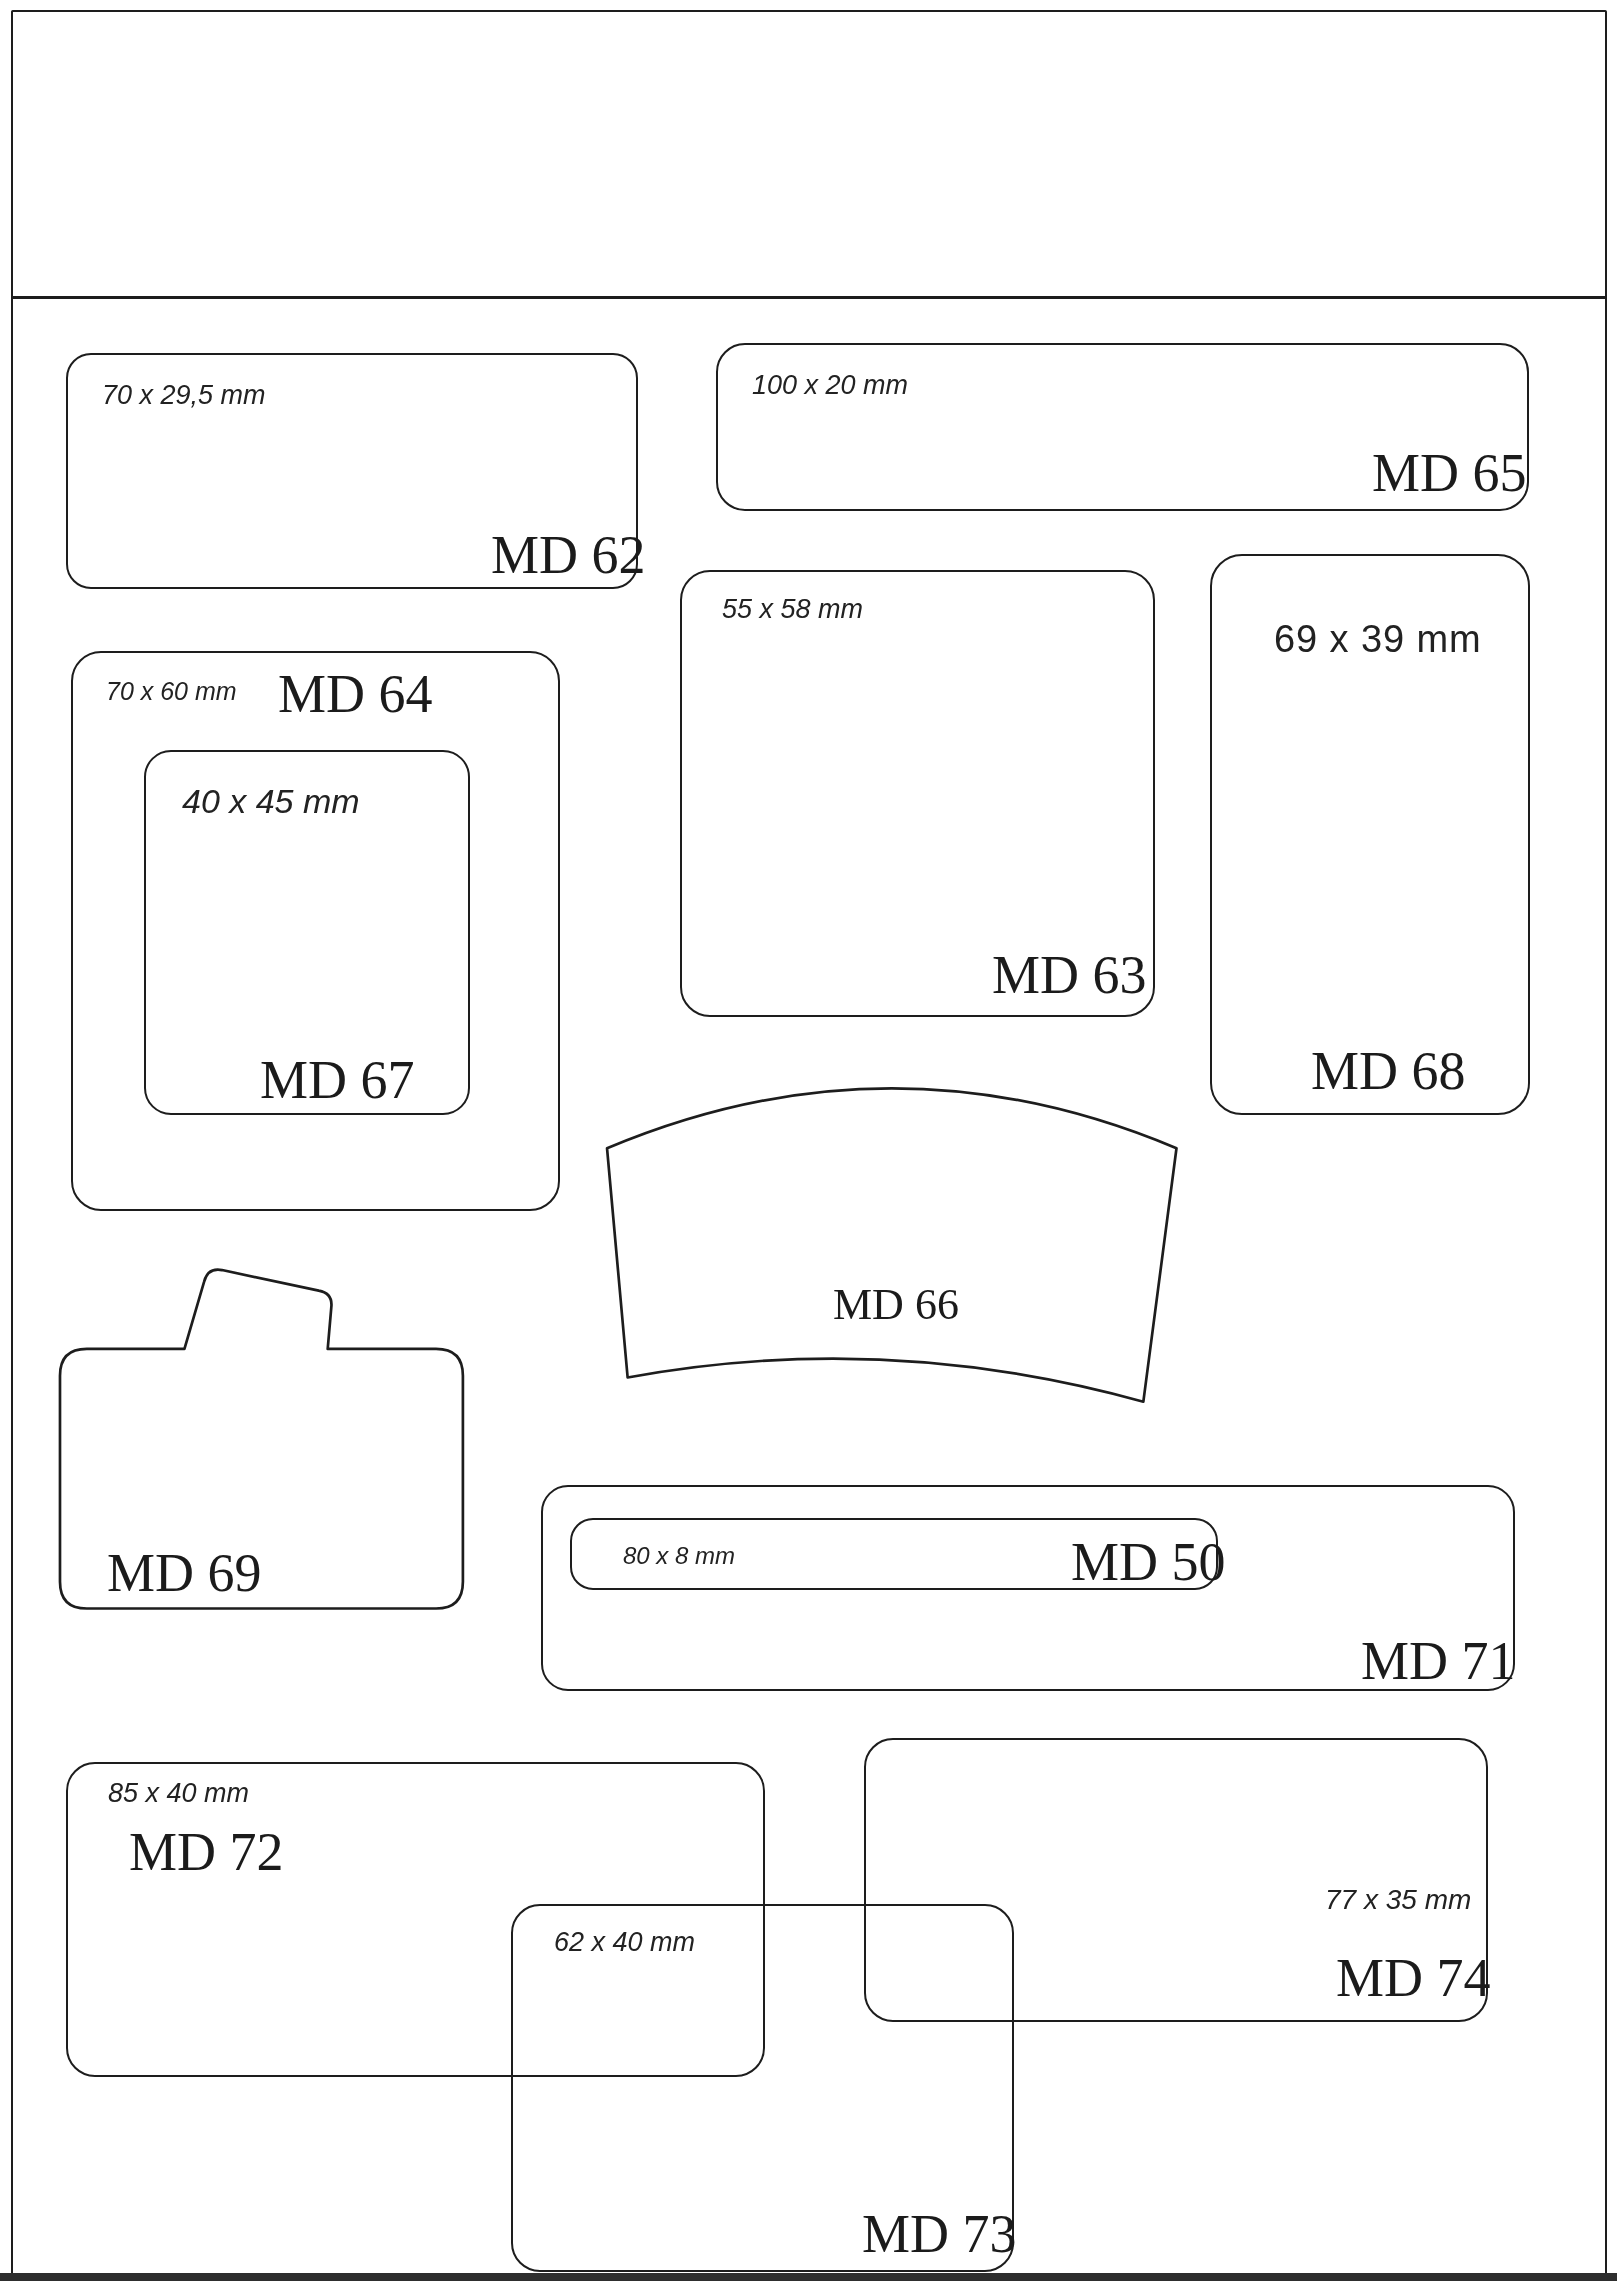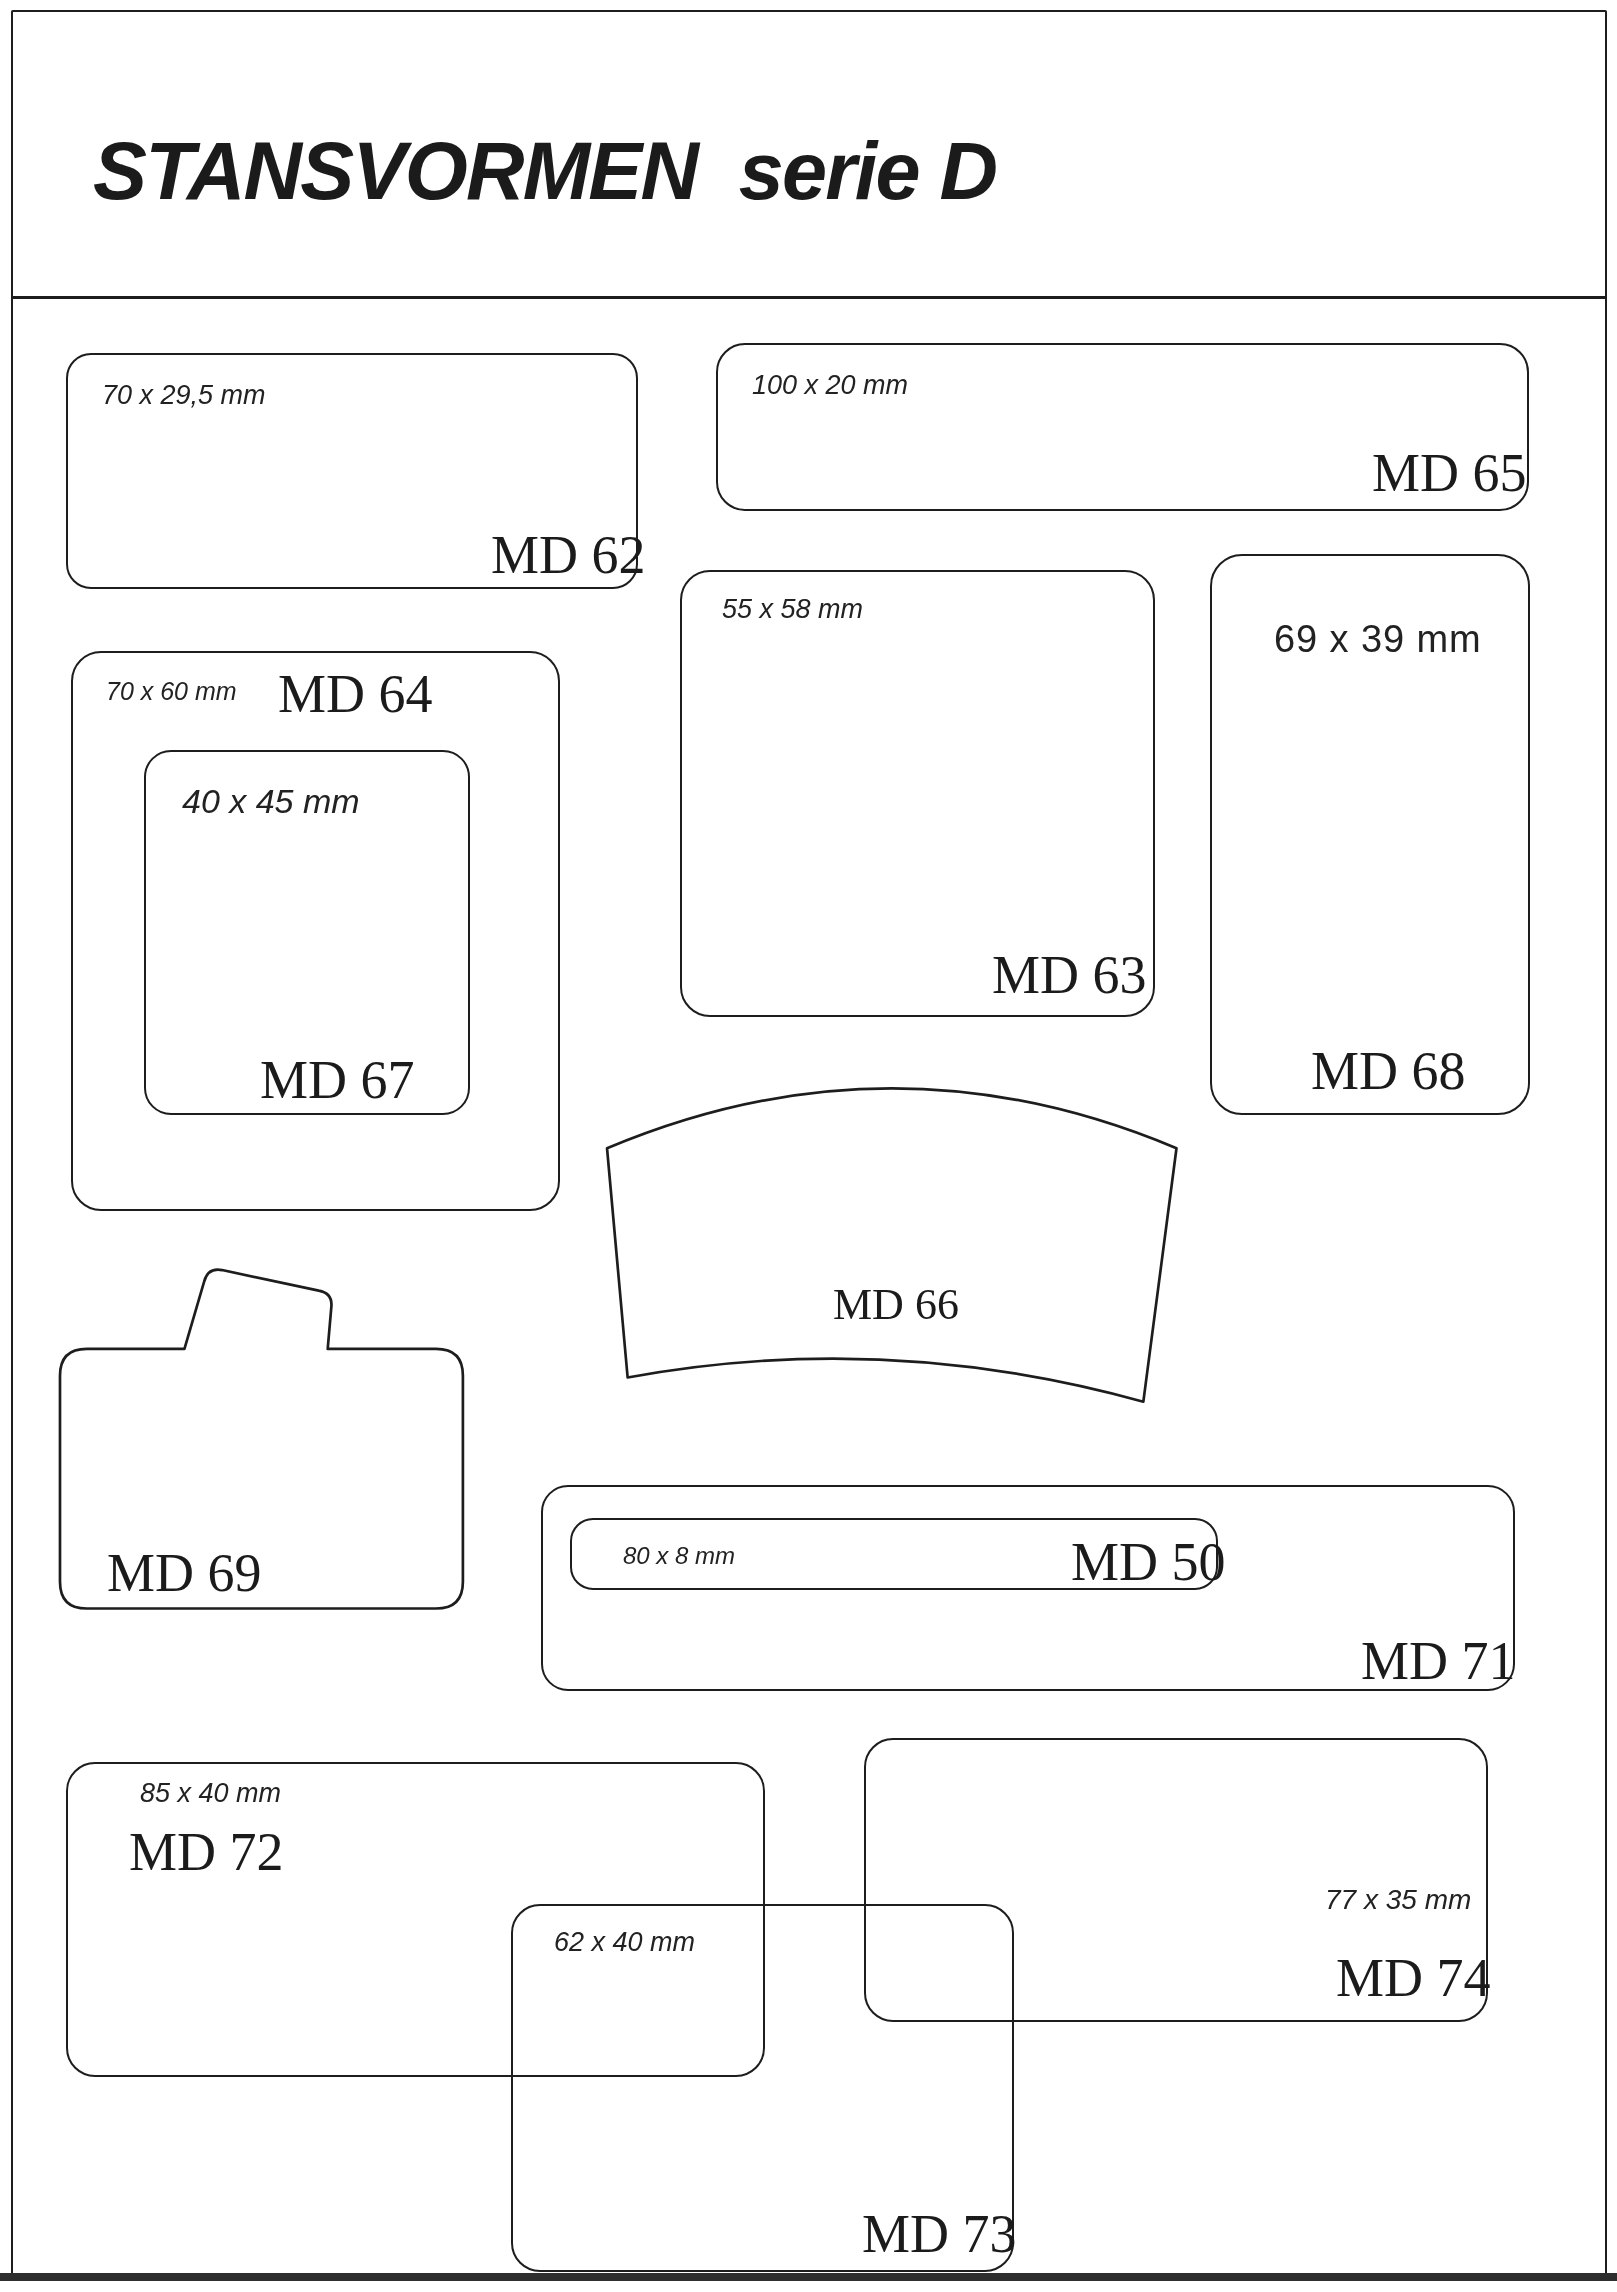--- a/index.html
+++ b/index.html
@@ -63,21 +63,20 @@
     fill:none;stroke:#1d1d1d;stroke-width:3;
     stroke-linejoin:round;stroke-linecap:round;
   }
 </style>
 </head>
 <body>
 
 <div class="page">
 
   <div class="frame"></div>
-  <div class="title">STANSVORMEN  serie D</div>
   <div class="header-rule"></div>
   <div class="footer-rule"></div>
 
   <div class="box" style="left:66px;top:353px;width:572px;height:236px;"></div>
   <div class="box" style="left:716px;top:343px;width:813px;height:168px;border-radius:29px;"></div>
   <div class="box" style="left:680px;top:570px;width:475px;height:447px;border-radius:30px;"></div>
   <div class="box" style="left:1210px;top:554px;width:320px;height:561px;border-radius:32px;"></div>
   <div class="box" style="left:71px;top:651px;width:489px;height:560px;border-radius:30px;"></div>
   <div class="box" style="left:144px;top:750px;width:326px;height:365px;border-radius:27px;"></div>
   <div class="box" style="left:541px;top:1485px;width:974px;height:206px;border-radius:27px;"></div>
@@ -93,21 +92,21 @@
              L 97,1796 Q 67,1796 67,1766 L 67,1536 Q 67,1506 97,1506 Z"></path>
   </svg>
 
   <div class="dim" style="left:102px;top:382px;">70 x 29,5 mm</div>
   <div class="dim" style="left:752px;top:372px;">100 x 20 mm</div>
   <div class="dim" style="left:722px;top:596px;">55 x 58 mm</div>
   <div class="dim upright" style="left:1274px;top:609px;font-size:38px;letter-spacing:0.9px;margin-top:11px;">69 x 39 mm</div>
   <div class="dim" style="left:106px;top:679px;font-size:25px;">70 x 60 mm</div>
   <div class="dim" style="left:182px;top:784px;font-size:34px;">40 x 45 mm</div>
   <div class="dim" style="left:623px;top:1544px;font-size:24px;">80 x 8 mm</div>
-  <div class="dim" style="left:108px;top:1780px;margin-left:32px;">85 x 40 mm</div>
+  <div class="dim" style="left:108px;top:1780px;">85 x 40 mm</div>
   <div class="dim" style="left:554px;top:1929px;">62 x 40 mm</div>
   <div class="dim" style="left:1325px;top:1886px;font-size:28px;">77 x 35 mm</div>
 
   <div class="label" style="left:491px;top:528px;">MD 62</div>
   <div class="label" style="left:1372px;top:446px;">MD 65</div>
   <div class="label" style="left:992px;top:948px;">MD 63</div>
   <div class="label" style="left:1311px;top:1044px;text-align:right;">MD 68</div>
   <div class="label" style="left:278px;top:667px;">MD 64</div>
   <div class="label" style="left:260px;top:1053px;">MD 67</div>
   <div class="label" style="left:833px;top:1283px;font-size:44px;">MD 66</div>

